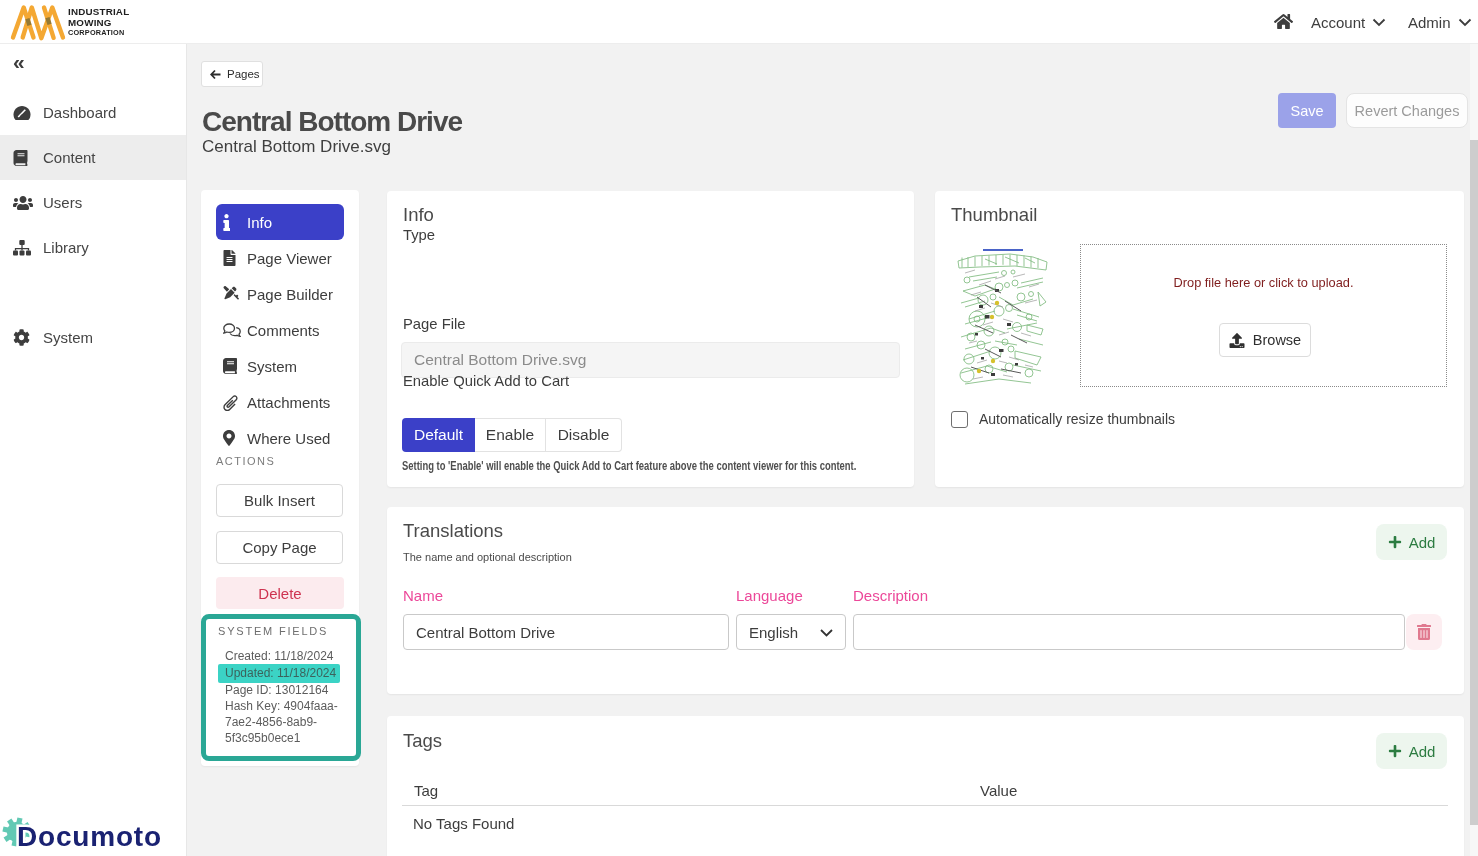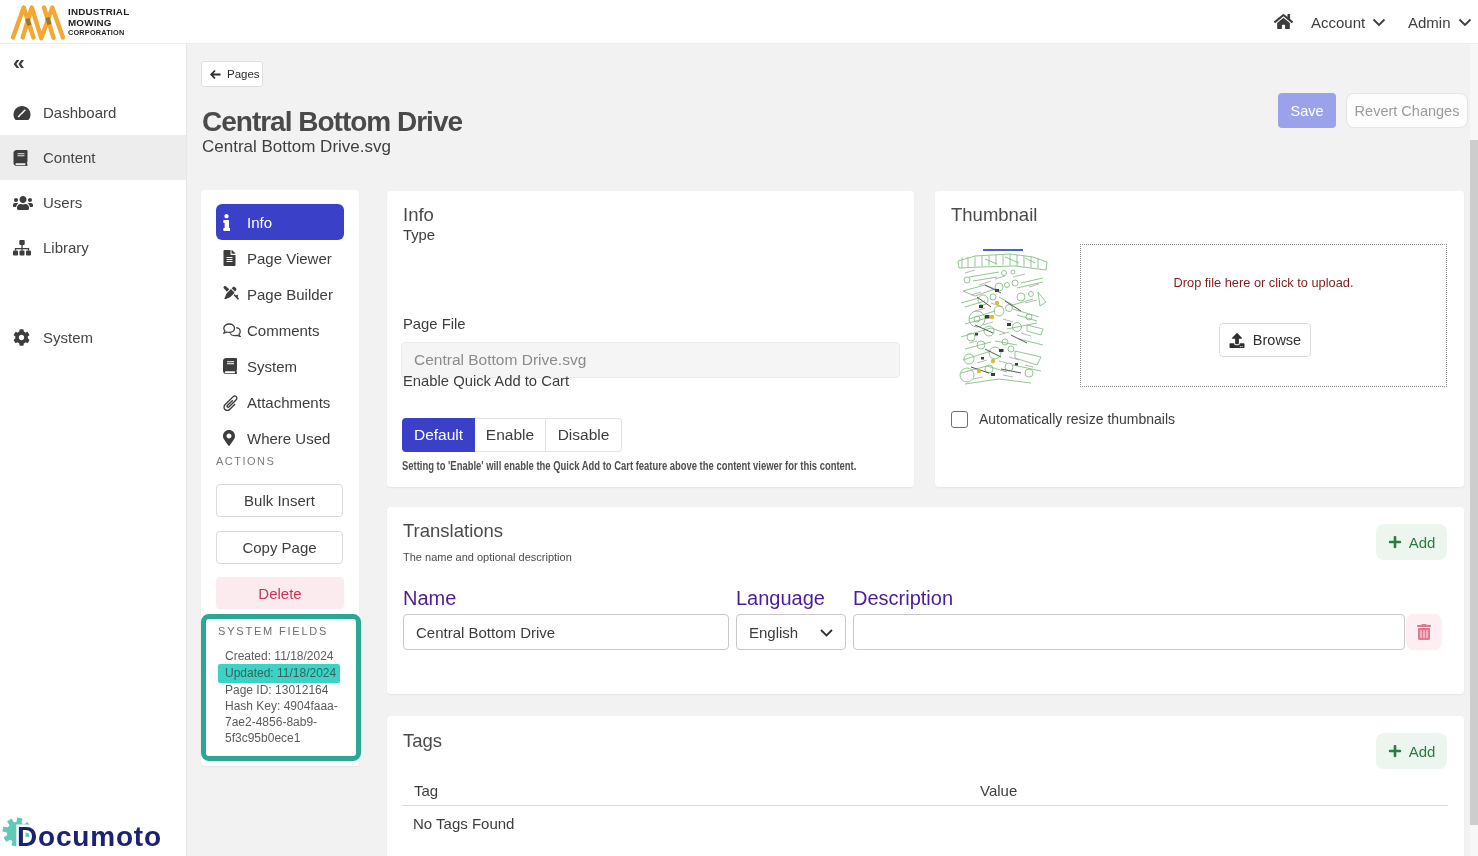--- a/index.html
+++ b/index.html
@@ -51,21 +51,21 @@
   .dropzone { position:absolute; left:145px; top:53px; width:367px; height:143px; border:1px dotted #8a8a8a; }
   .dropzone .droptext { position:absolute; width:100%; top:30px; text-align:center; font-size:12.8px; color:#7f1d1d; }
   .browse { position:absolute; left:138px; top:78px; width:92px; height:34px; background:#fff; border:1px solid #dcdcdc; border-radius:4px; display:flex; align-items:center; justify-content:center; font-size:14.5px; color:#2f2f2f; }
   .checkbox { position:absolute; left:16px; top:220px; width:17px; height:17px; border:1px solid #6f6f6f; border-radius:3px; background:#fff; }
   .cblabel { position:absolute; left:44px; top:220px; font-size:14px; letter-spacing:0px; color:#3d3d3d; }
   
   .transcard { left:200px; top:463px; width:1077px; height:187px; }
   .tagscard { left:200px; top:672px; width:1077px; height:184px; }
   .subnote { position:absolute; left:16px; top:44px; font-size:11px; color:#4a4a4a; }
   .addbtn { position:absolute; left:989px; top:17px; width:71px; height:36px; background:#edf6ee; border-radius:8px; display:flex; align-items:center; justify-content:center; font-size:15px; color:#2c7c41; }
-  .collabel { position:absolute; font-size:20px; color:#4c1d95; }
+  .collabel { position:absolute; font-size:15px; color:#ec4899; }
   .tinput { position:absolute; top:107px; height:36px; background:#fff; border:1px solid #c9c9c9; border-radius:4px; font-size:15px; color:#3d3d3d; display:flex; align-items:center; padding-left:12px; }
   .trash { position:absolute; left:1019px; top:107px; width:36px; height:36px; background:#fdeef1; border-radius:8px; display:flex; align-items:center; justify-content:center; }
   .thead { position:absolute; font-size:15px; color:#3d3d3d; }
   .tdiv { position:absolute; left:15px; top:133px; width:1046px; height:1px; background:#d9d9d9; }
   .scrollstrip { position:absolute; left:1283px; top:0px; width:8px; height:812px; background:#f7f7f7; z-index:6;}
   .scrollthumb { position:absolute; left:1283px; top:96px; width:8px; height:685px; background:#cdcdcd; z-index:7;}
 </style>
 </head>
 <body>
 

